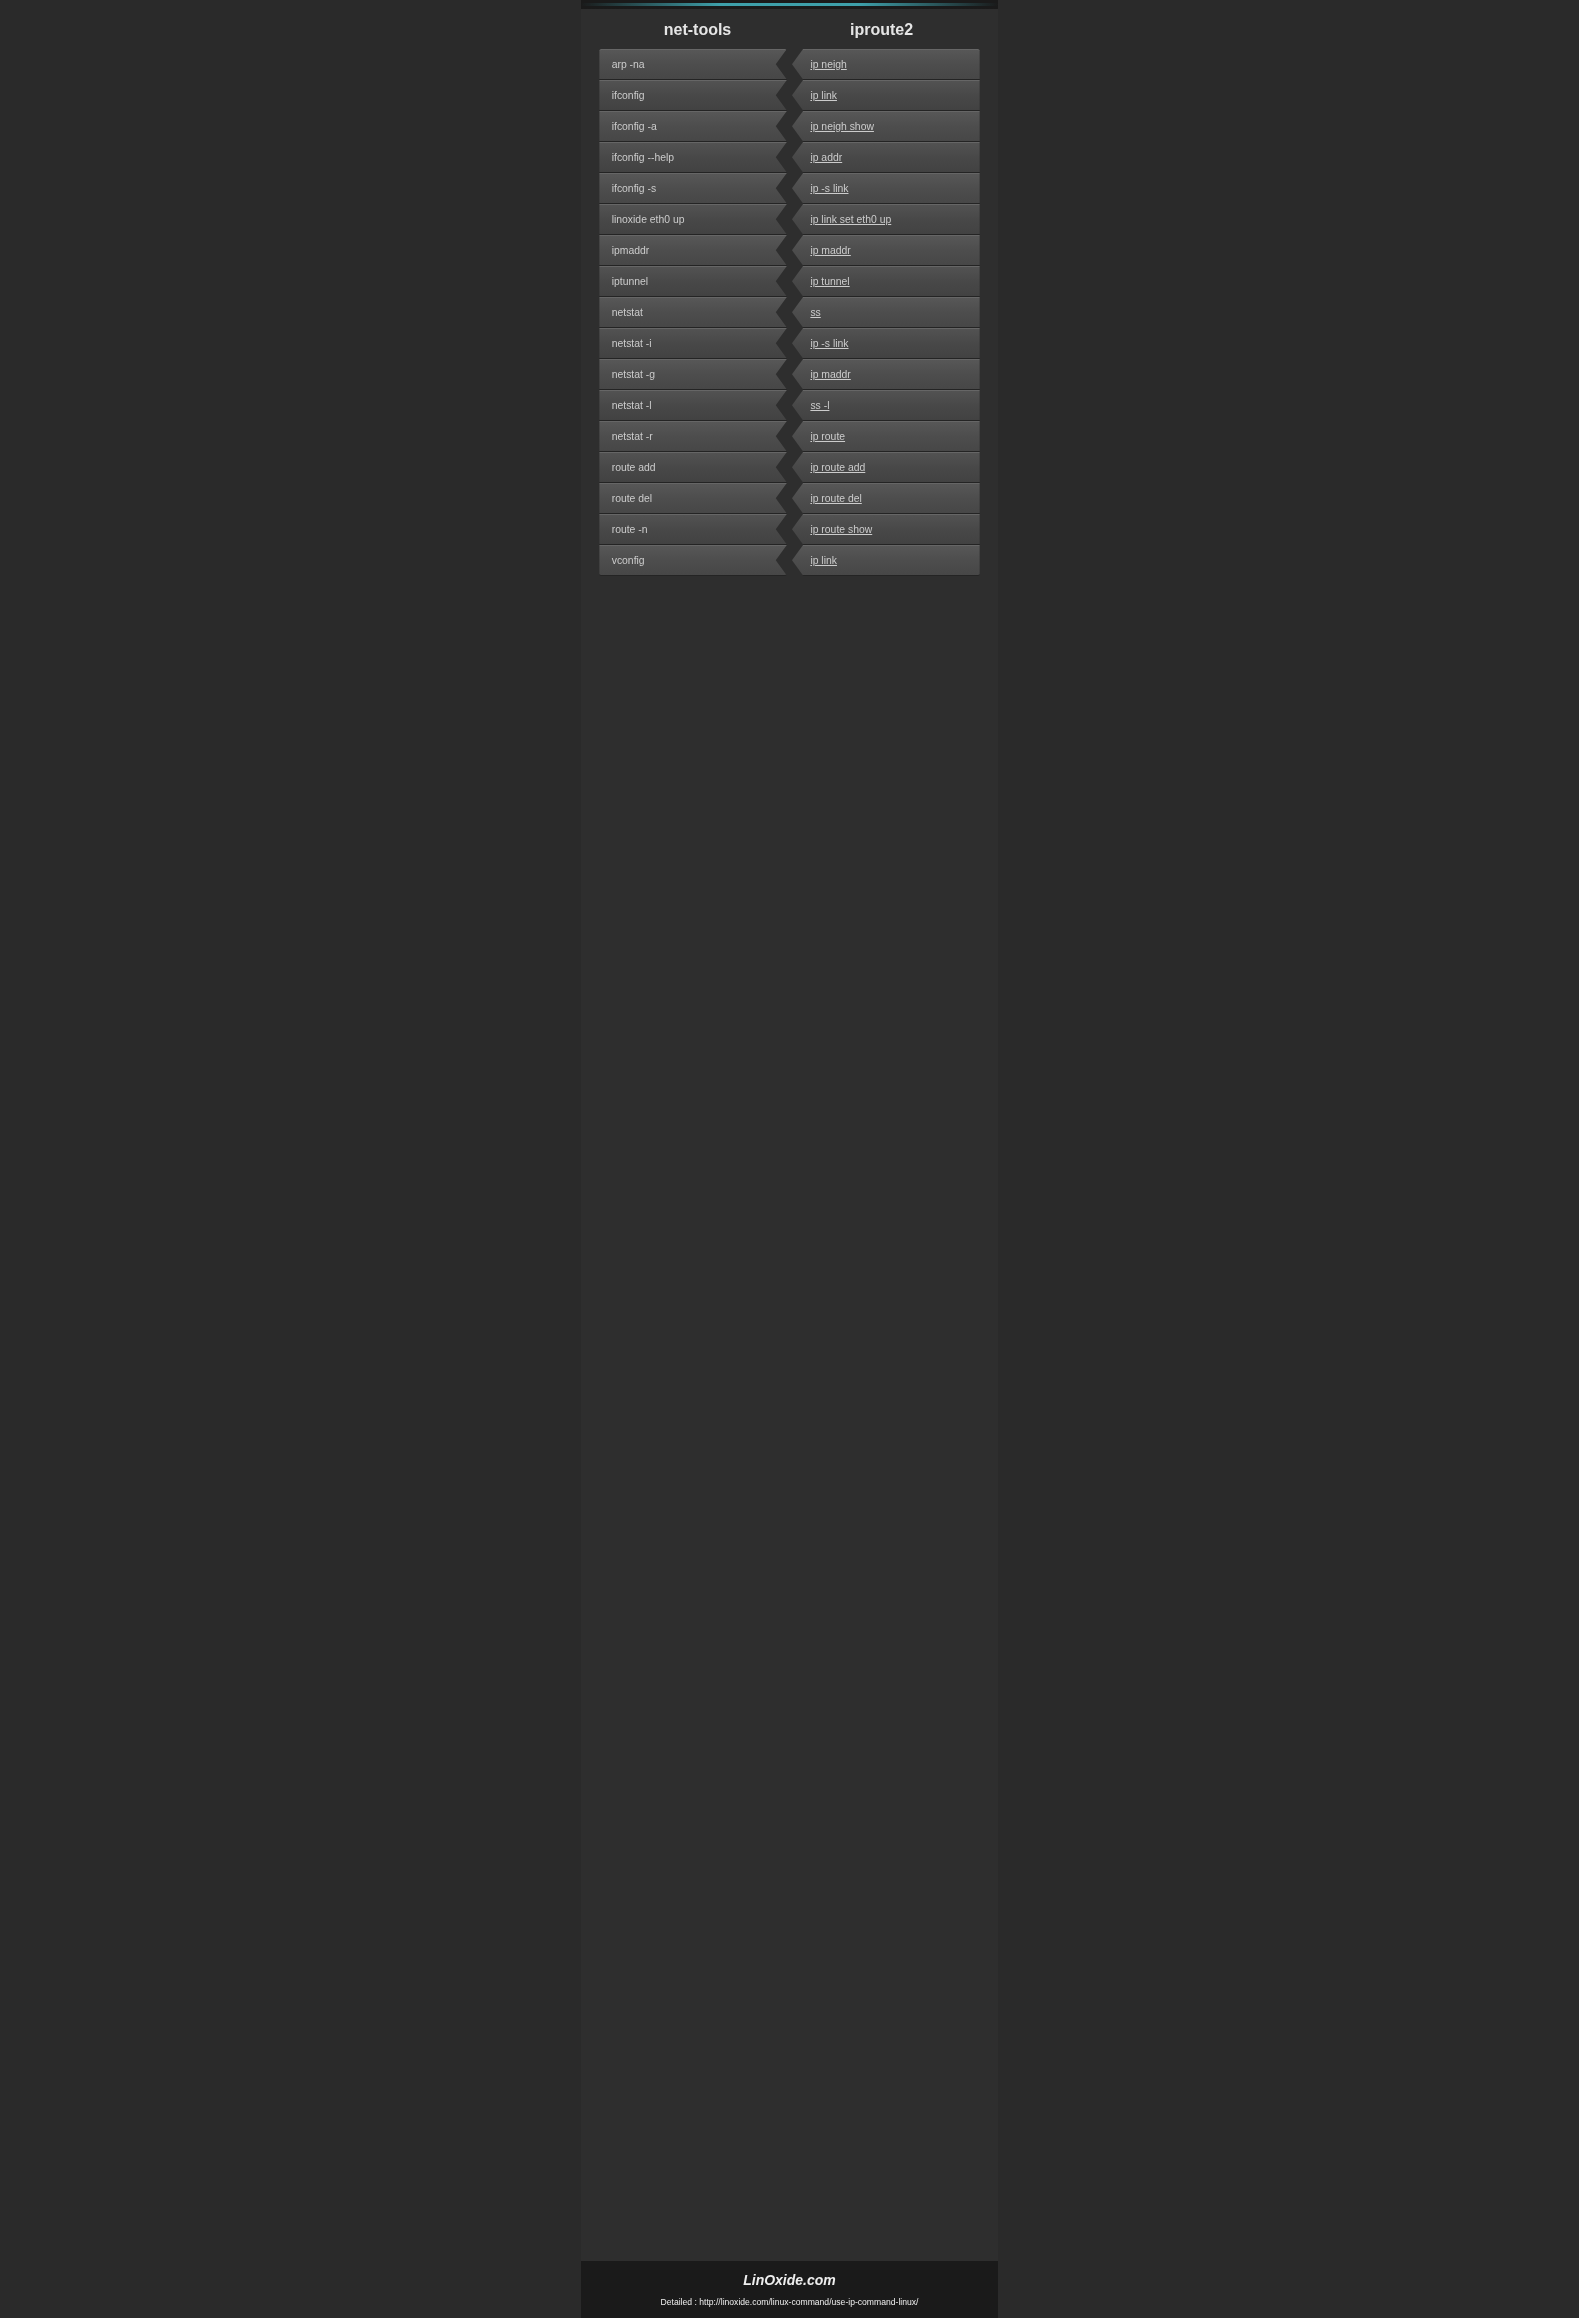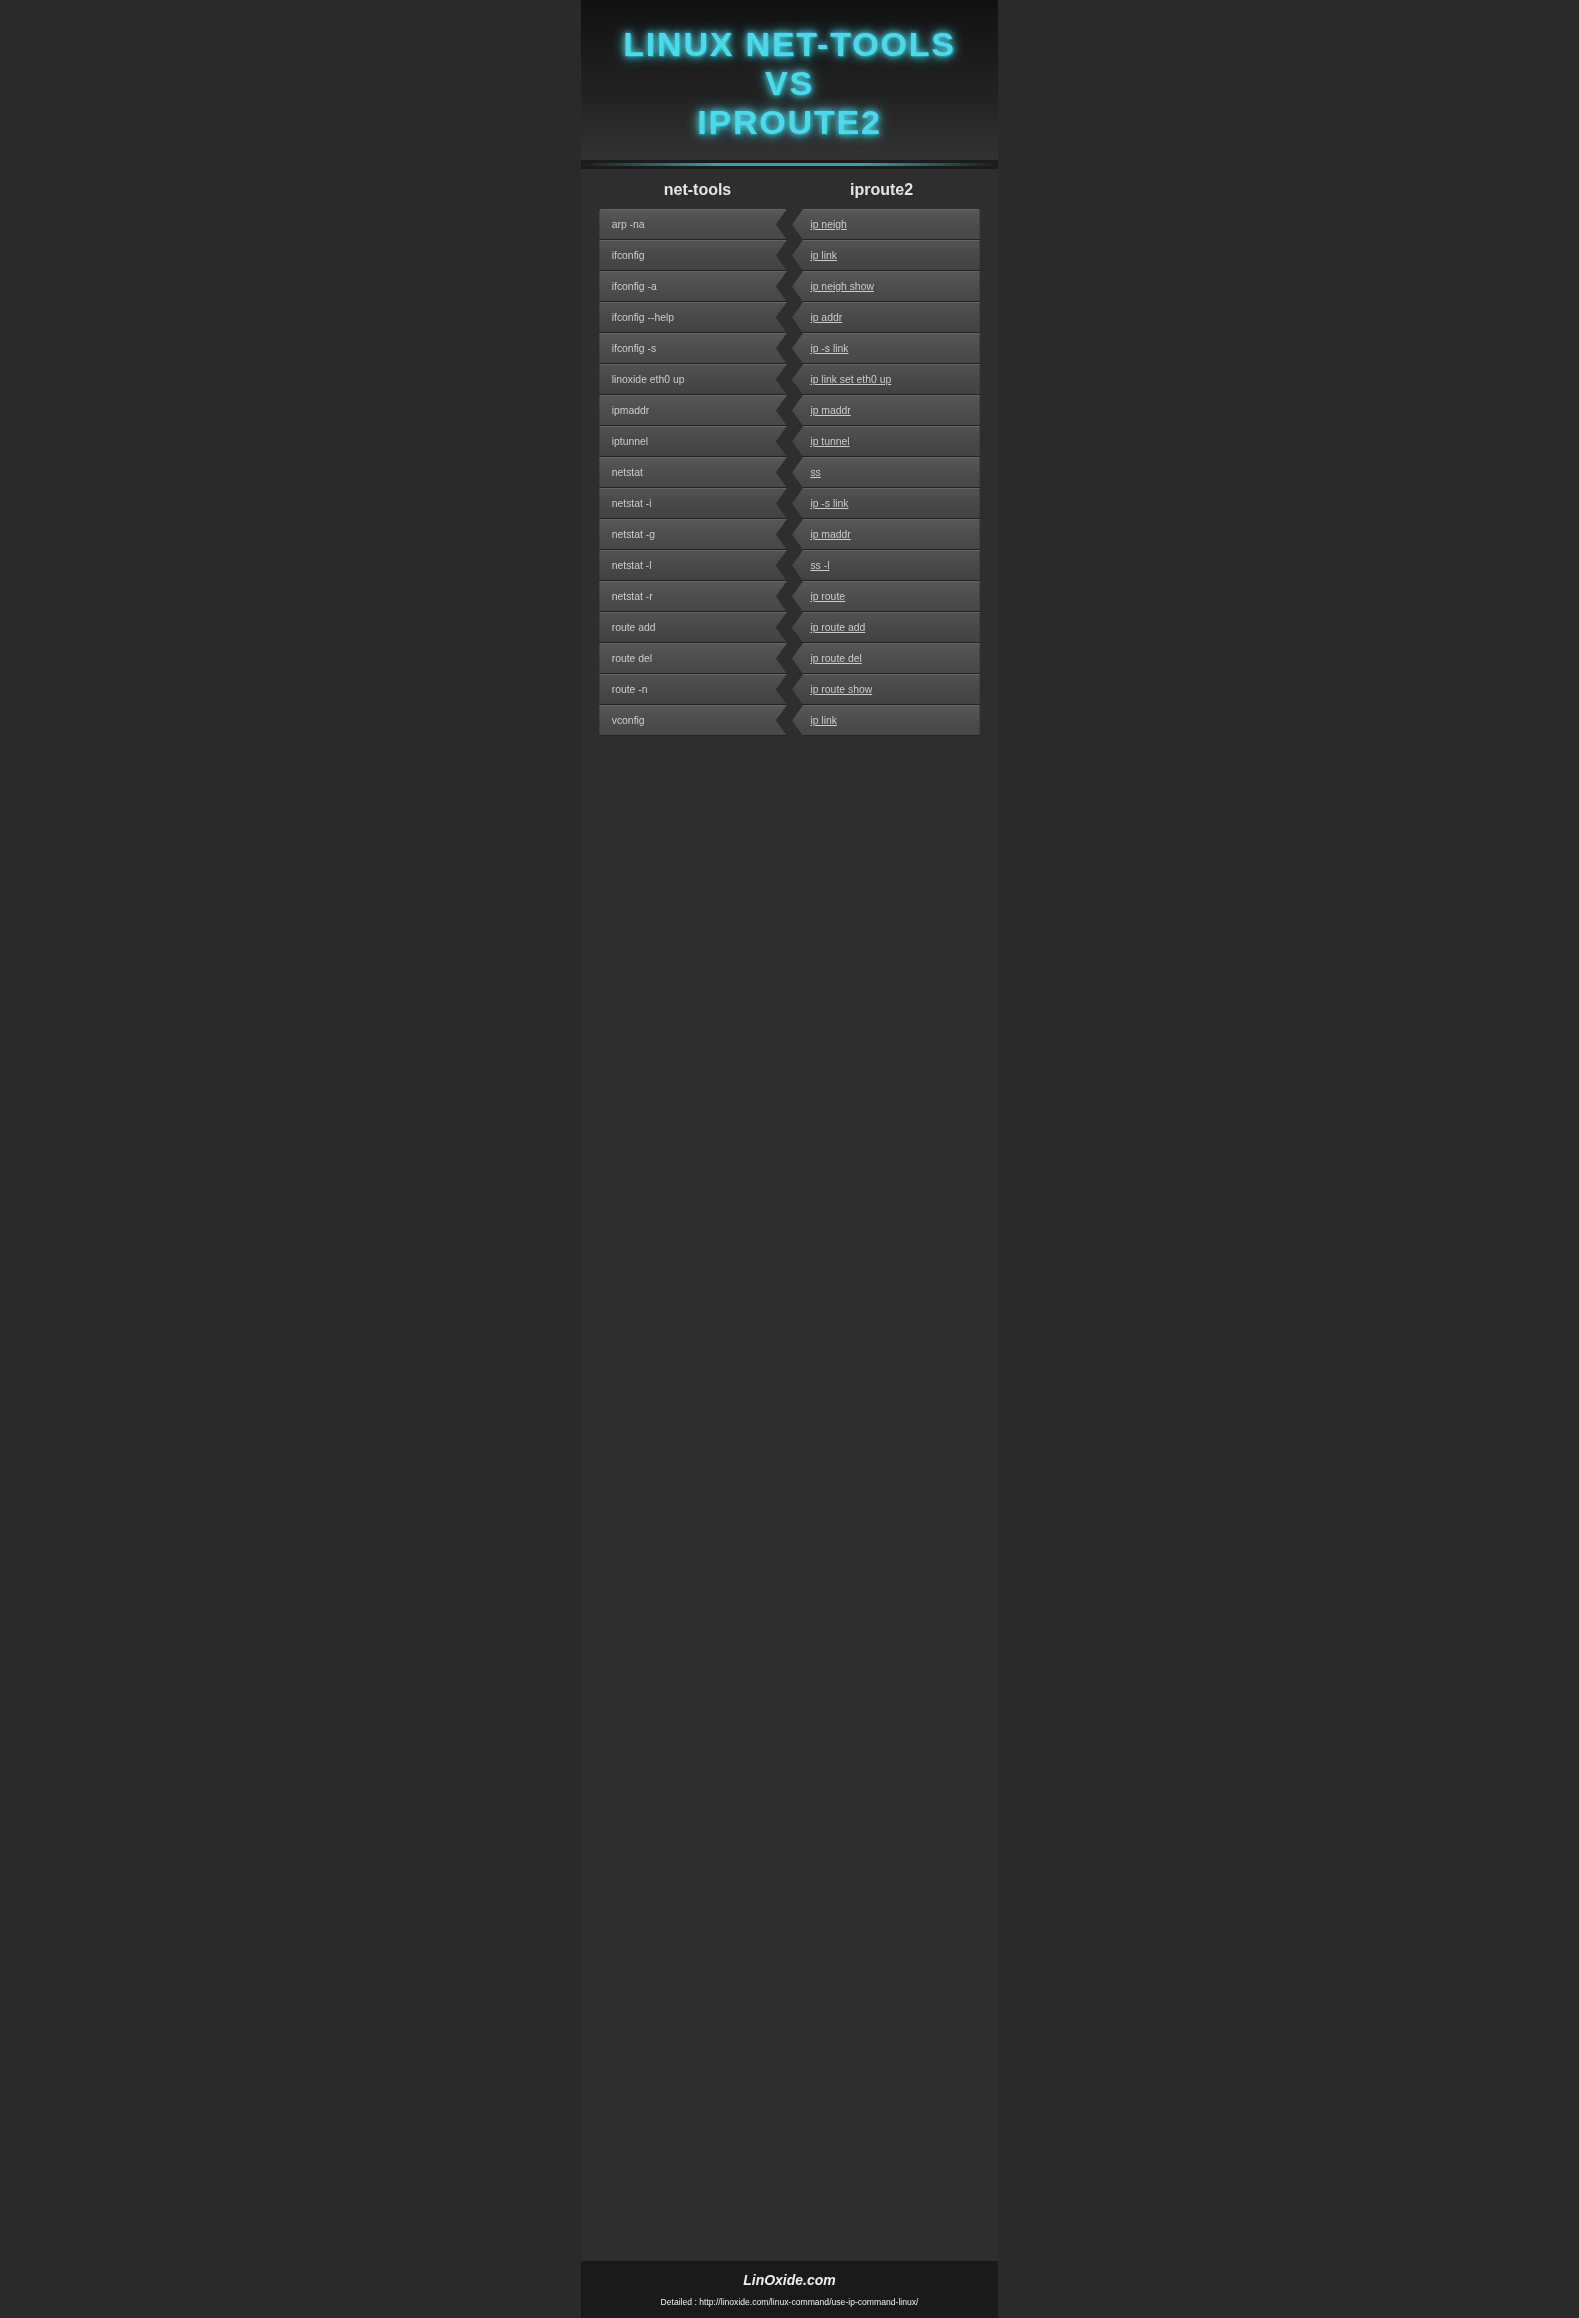--- a/index.html
+++ b/index.html
@@ -170,27 +170,20 @@
       font-size: 8.6px;
       font-weight: 400;
       color: #eee;
     }
   </style>
 </head>
 <body>
 
 <div class="page-wrapper">
 
-  <div class="header">
-    <div class="title">
-      <span>LINUX NET-TOOLS</span><br>
-      <span>VS</span><br>
-      <span>IPROUTE2</span>
-    </div>
-  </div>
 
   <div class="divider-bar"></div>
 
   <div class="content">
 
     <div class="col-headers">
       <div class="col-header">net-tools</div>
       <div class="col-header">iproute2</div>
     </div>
 

